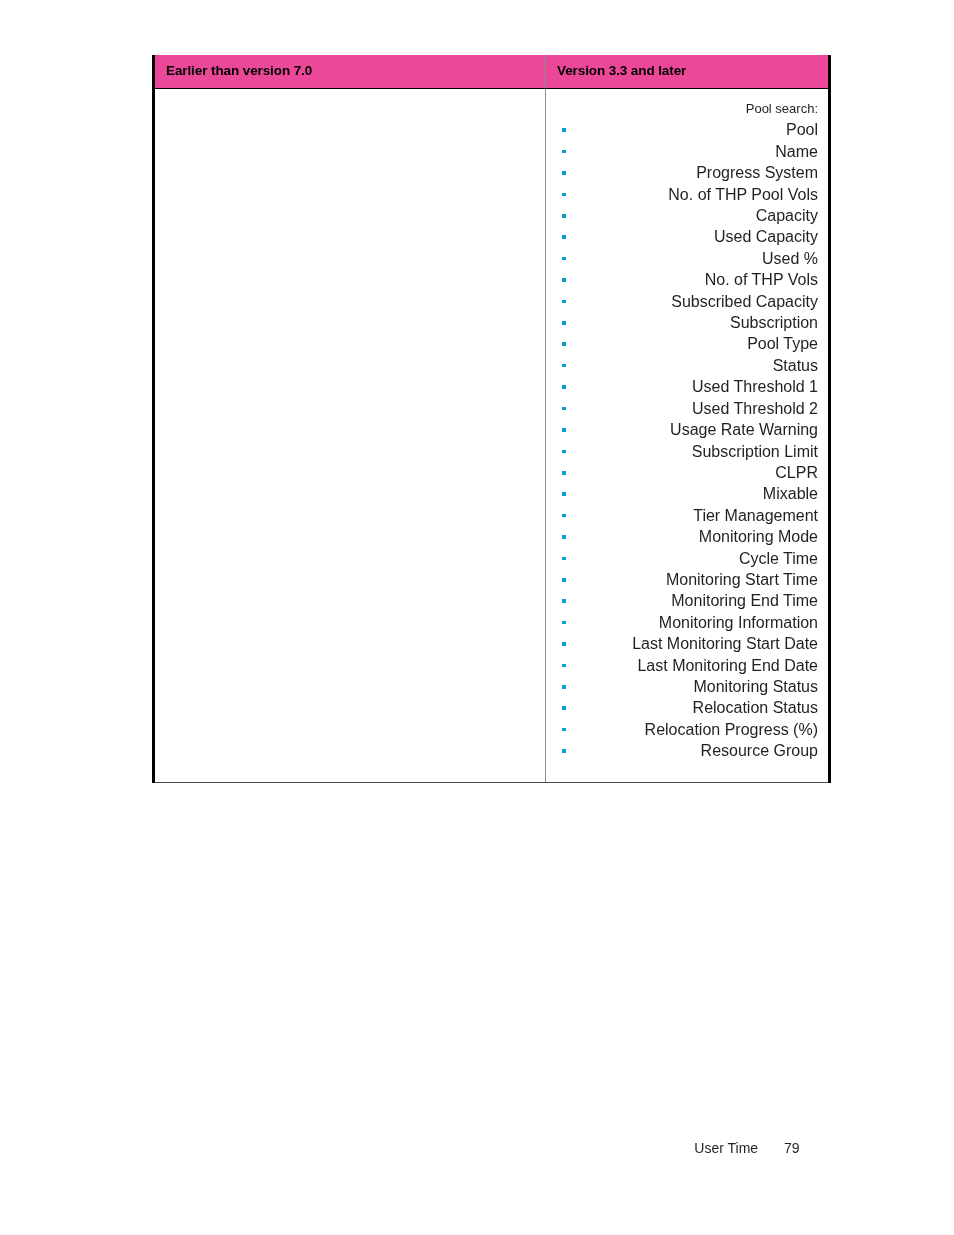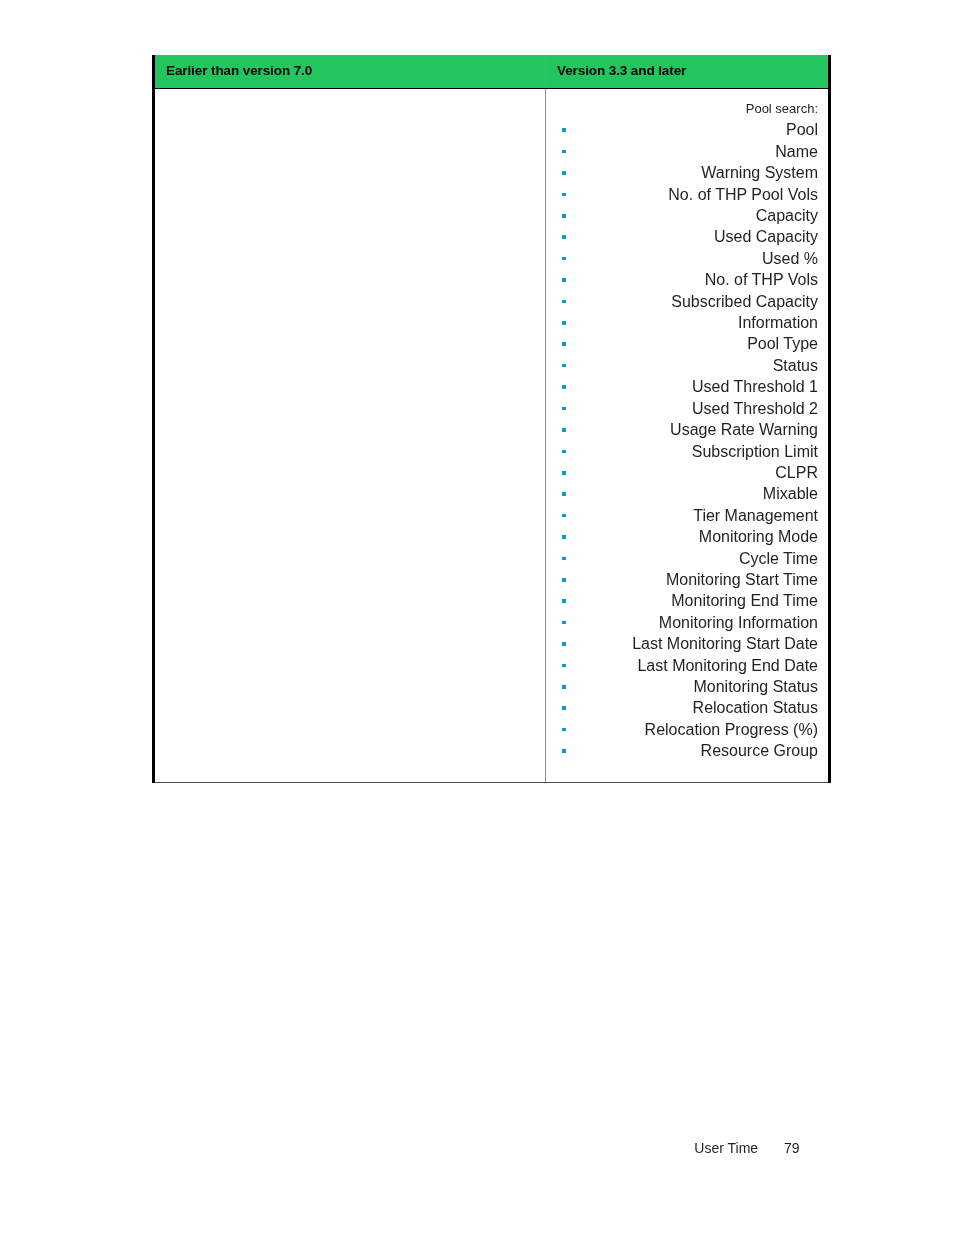--- a/index.html
+++ b/index.html
@@ -40,21 +40,21 @@
   
   .comparison-table thead th {
     text-align: left;
     vertical-align: top;
     font-size: 13.5px;
     font-weight: bold;
     letter-spacing: -0.1px;
     color: #000000;
     padding: 8px 10px 10px 11px;
     border-bottom: 1.6px solid #000000;
-    background: #22c55e;
+    background: #ec4899;
   }
   .comparison-table thead th.cell-left {
     border-left: 3.4px solid #000000;
   }
   .comparison-table thead th.cell-right {
     border-left: 1px solid #8d8d8d;
     border-right: 3.4px solid #000000;
   }
 
   
@@ -154,28 +154,28 @@
       <tr>
         <td class="cell-left">
           <div class="cell-inner empty"></div>
         </td>
         <td class="cell-right">
           <div class="cell-inner">
             <p class="intro-line">Pool search:</p>
             <ul class="feature-list" id="feature-list">
                 <li><span class="bullet-dot"></span><span>Pool</span></li>
                 <li><span class="bullet-dot"></span><span>Name</span></li>
-                <li><span class="bullet-dot"></span><span>Warning System</span></li>
+                <li><span class="bullet-dot"></span><span>Progress System</span></li>
                 <li><span class="bullet-dot"></span><span>No. of THP Pool Vols</span></li>
                 <li><span class="bullet-dot"></span><span>Capacity</span></li>
                 <li><span class="bullet-dot"></span><span>Used Capacity</span></li>
                 <li><span class="bullet-dot"></span><span>Used %</span></li>
                 <li><span class="bullet-dot"></span><span>No. of THP Vols</span></li>
                 <li><span class="bullet-dot"></span><span>Subscribed Capacity</span></li>
-                <li><span class="bullet-dot"></span><span>Information</span></li>
+                <li><span class="bullet-dot"></span><span>Subscription</span></li>
                 <li><span class="bullet-dot"></span><span>Pool Type</span></li>
                 <li><span class="bullet-dot"></span><span>Status</span></li>
                 <li><span class="bullet-dot"></span><span>Used Threshold 1</span></li>
                 <li><span class="bullet-dot"></span><span>Used Threshold 2</span></li>
                 <li><span class="bullet-dot"></span><span>Usage Rate Warning</span></li>
                 <li><span class="bullet-dot"></span><span>Subscription Limit</span></li>
                 <li><span class="bullet-dot"></span><span>CLPR</span></li>
                 <li><span class="bullet-dot"></span><span>Mixable</span></li>
                 <li><span class="bullet-dot"></span><span>Tier Management</span></li>
                 <li><span class="bullet-dot"></span><span>Monitoring Mode</span></li>

